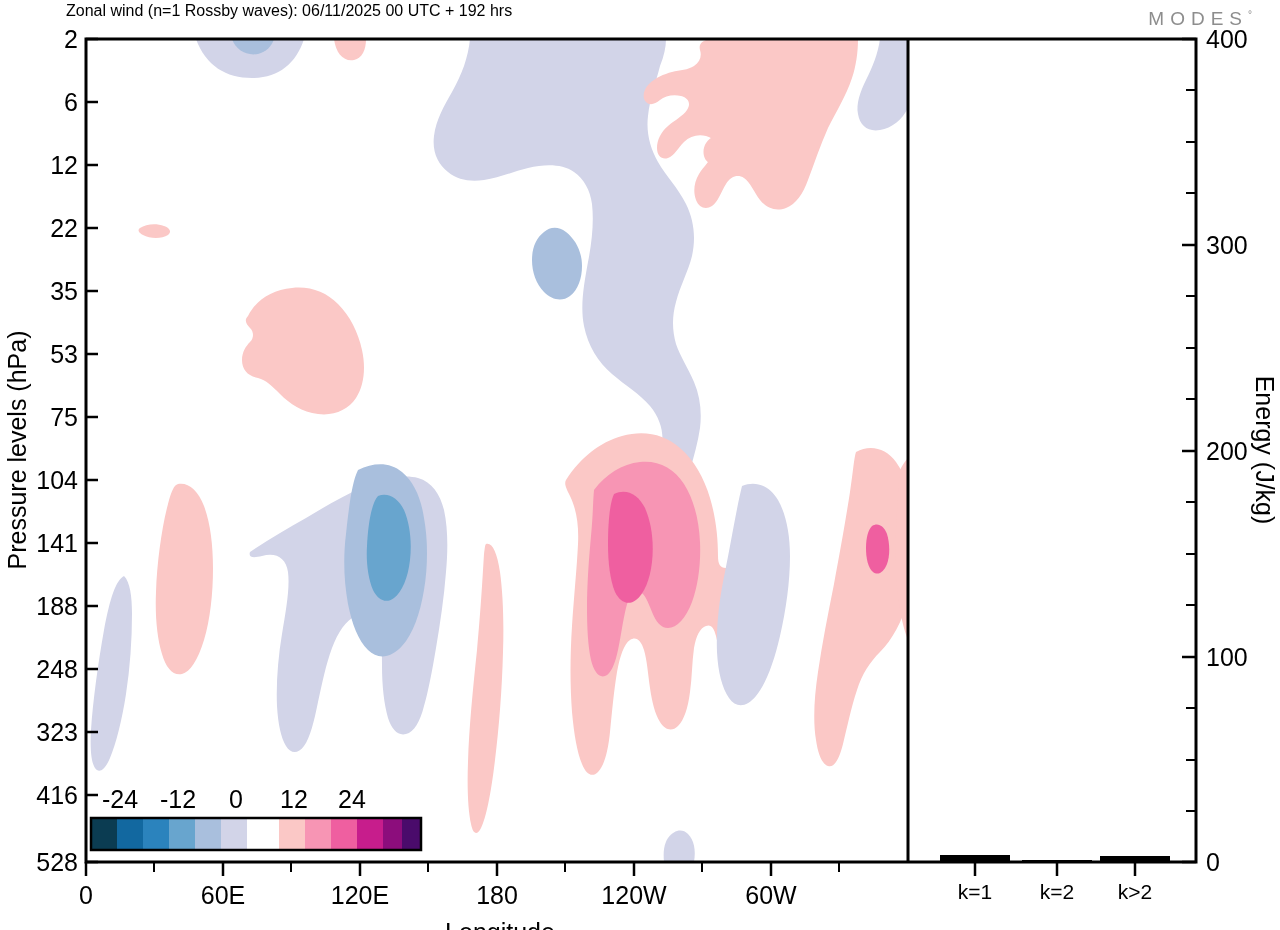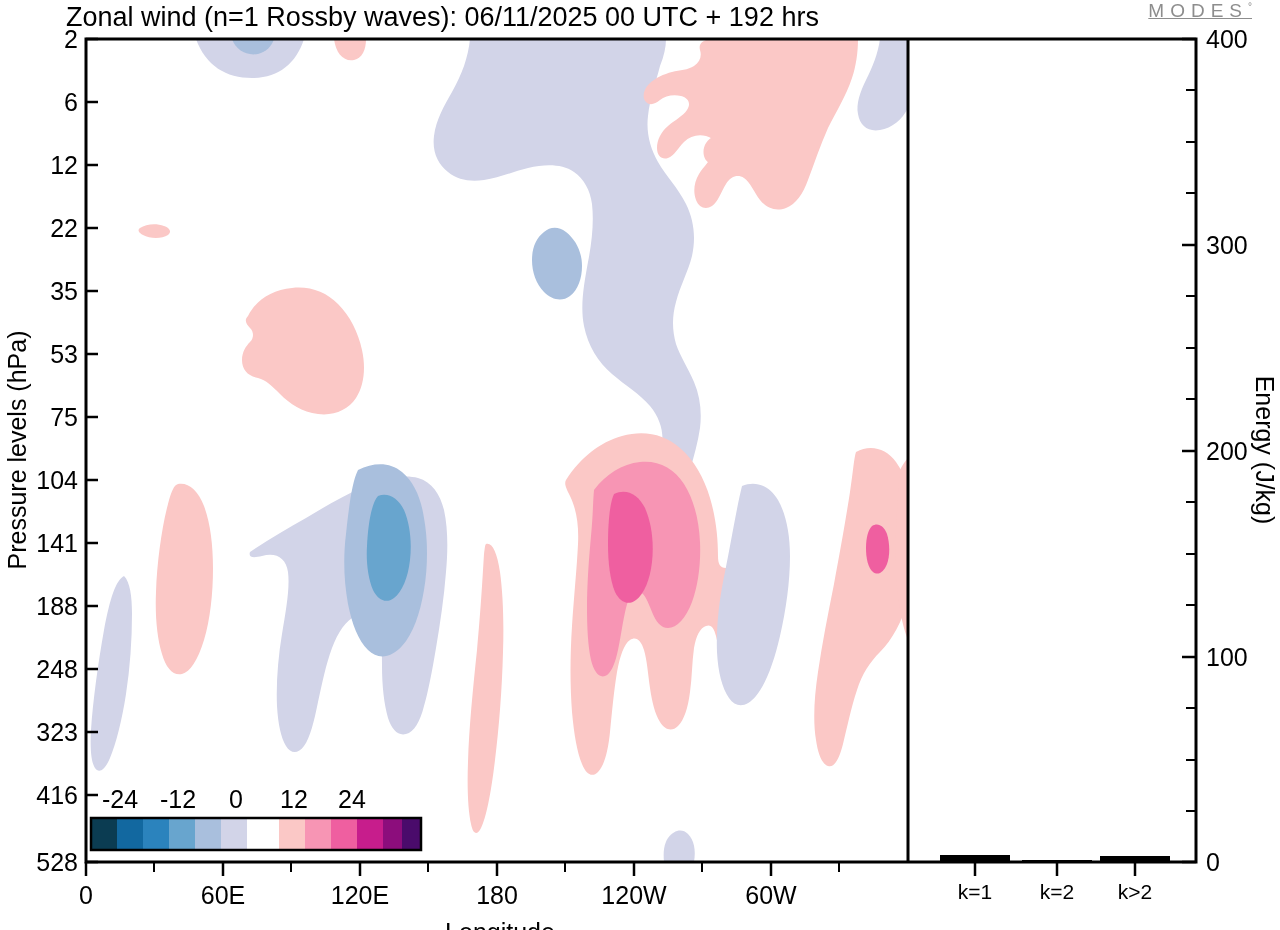--- a/index.html
+++ b/index.html
@@ -12,33 +12,32 @@
   }
   #root {
     position: relative;
     width: 1280px;
     height: 930px;
     background: #ffffff;
   }
   .title {
     position: absolute;
     left: 66px; top: 2px;
-    font-size: 27px;
+    font-size: 16px;
     color: #000000;
     white-space: nowrap;
     letter-spacing: 0px;
   }
   .brand {
     position: absolute;
-    right: 28px; top: 0;
+    right: 28px; top: 8px;
     font-size: 19px;
     color: #8d8d8d;
     letter-spacing: 6px;
     white-space: nowrap;
-    text-decoration: underline;
   }
   .brand sup {
     font-size: 10px;
     vertical-align: super;
     letter-spacing: 0;
   }
   svg.plot {
     position: absolute;
     left: 0; top: 0;
     width: 1280px; height: 930px;

